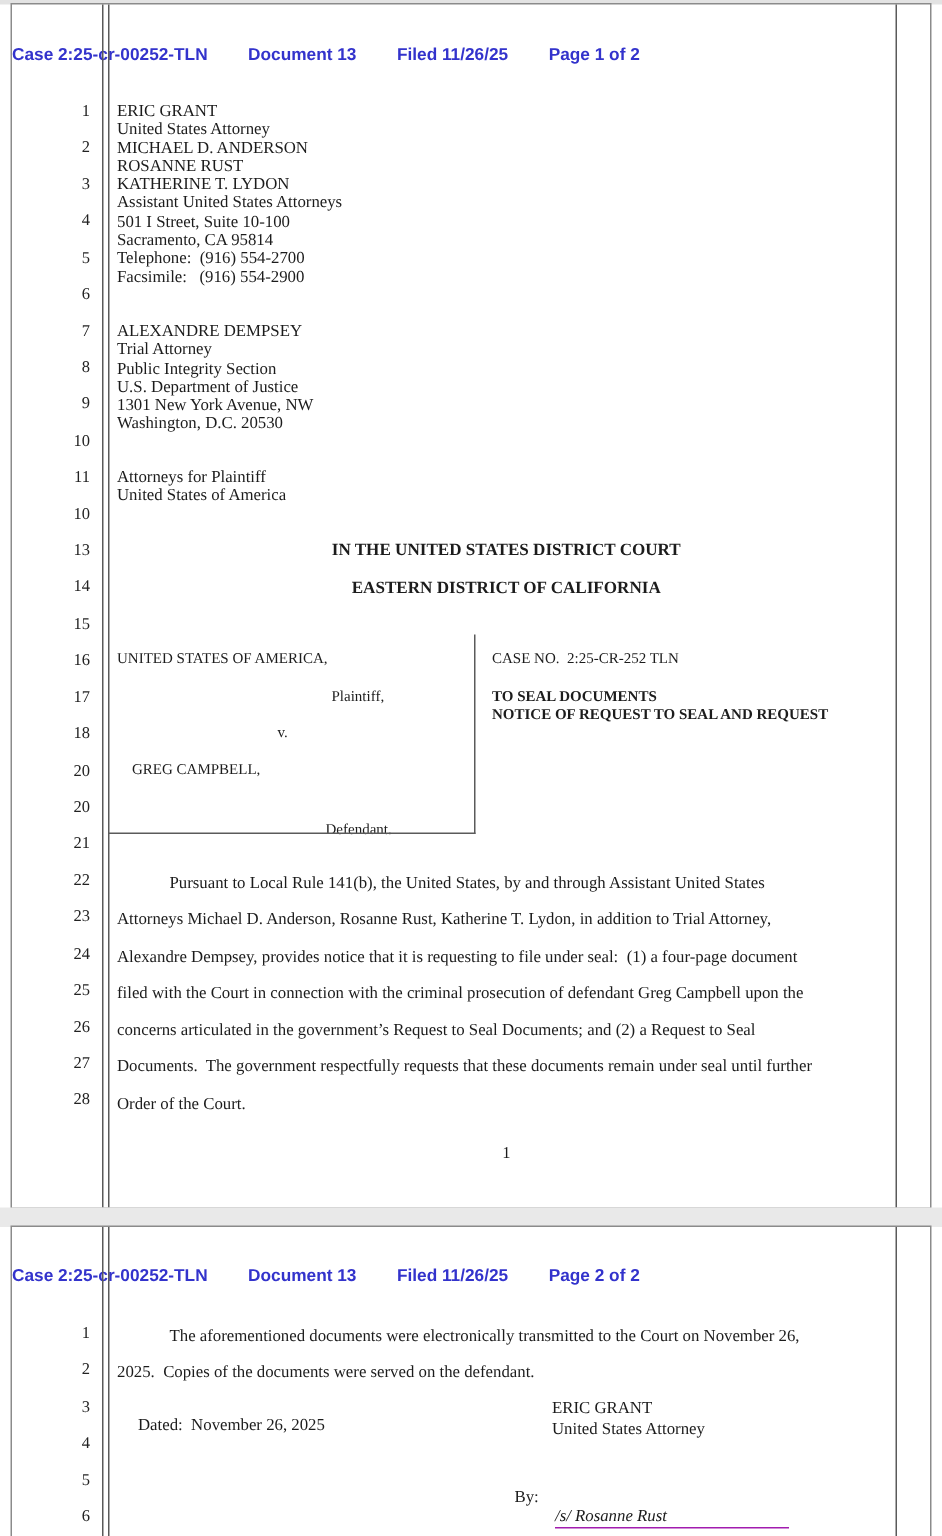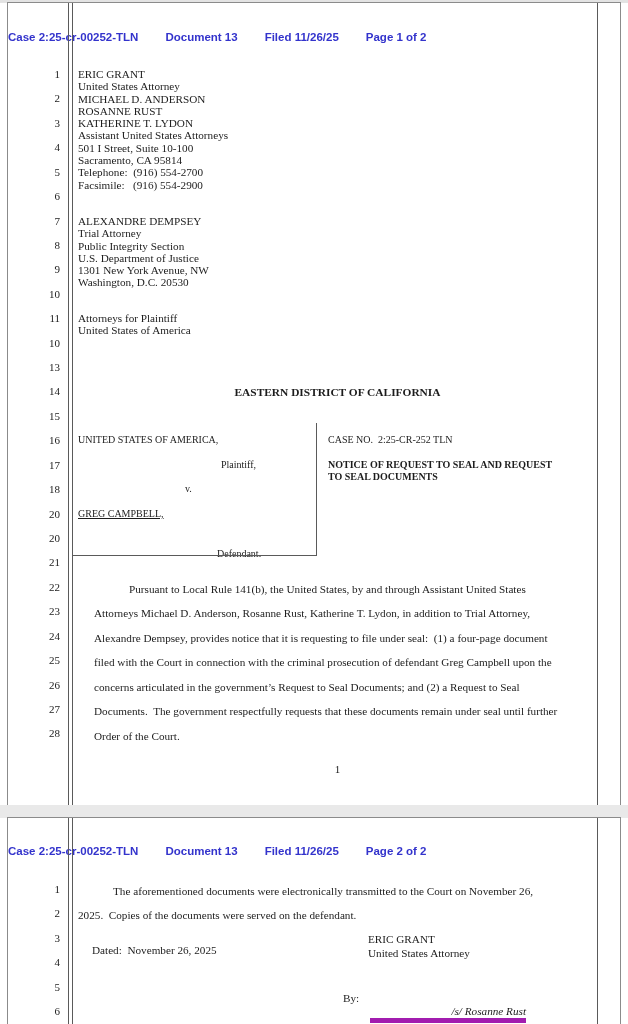--- a/index.html
+++ b/index.html
@@ -42,38 +42,38 @@
   .court{
     position:absolute;left:70px;width:519px;text-align:center;font-weight:bold;
     font-size:11.4px;line-height:12.3px;white-space:pre;
   }
   #court1{top:358px;}
   #court2{top:383px;}
   .capline{position:absolute;font-size:10px;line-height:12.3px;white-space:pre;}
   #cap-plaintiff{top:431px;left:70px;}
   #cap-role{top:456px;left:213px;}
   #cap-v{top:480px;left:177px;}
-  #cap-def{top:505px;left:70px;text-decoration:underline;}
+  #cap-def{top:505px;left:80px;}
   #cap-defrole{top:529px;left:209px;margin-top:16px;}
   #cap-divider{position:absolute;left:308px;top:420px;width:1px;height:133px;background:#5a5a5a;}
   #cap-bottom{position:absolute;left:64px;top:552px;width:245px;height:1px;background:#5a5a5a;}
   #case-no{top:431px;left:320px;}
   #doc-title{top:456px;left:320px;font-weight:bold;width:278px;}
   .bodytext{
     position:absolute;left:70px;font-size:11.2px;line-height:24.42px;white-space:pre;
   }
   .bodytext > div:first-child{padding-left:35px;}
-  #body1{top:574px;margin-left:16px;}
+  #body1{top:574px;}
   #body2{top:61px;}
   #pageno{position:absolute;top:760px;left:70px;width:519px;text-align:center;font-size:11px;}
   #dated{position:absolute;top:116px;left:84px;font-size:11.2px;white-space:pre;margin-top:10px;}
   #signer-top{position:absolute;top:114px;left:360px;font-size:11.2px;line-height:14px;white-space:pre;}
   #by-label{position:absolute;top:158px;left:335px;font-size:11.2px;margin-top:16px;}
   #sig-block{position:absolute;top:158px;left:362px;font-size:11.2px;line-height:14px;white-space:pre;}
-  #sig-line{font-style:italic;border-bottom:5px solid #a21caf;width:156px;text-align:right;}
+  #sig-line{font-style:italic;border-bottom:1px solid #a21caf;width:156px;}
 </style>
 </head>
 <body>
 
 <div id="top-strip" class="edge-strip"></div>
 
 <div id="p1" class="page">
   <div class="stamp"><span>Case 2:25-cr-00252-TLN</span><span>Document 13</span><span>Filed 11/26/25</span><span>Page 1 of 2</span></div>
 
   <div class="numcol">
@@ -109,32 +109,33 @@
   <div class="vr vr-a"></div>
   <div class="vr vr-b"></div>
   <div class="vr vr-r"></div>
 
   <div id="atty1" class="tb"><div>ERIC GRANT</div><div>United States Attorney</div><div>MICHAEL D. ANDERSON</div><div>ROSANNE RUST</div><div>KATHERINE T. LYDON</div><div>Assistant United States Attorneys</div><div>501 I Street, Suite 10-100</div><div>Sacramento, CA 95814</div><div>Telephone:  (916) 554-2700</div><div>Facsimile:   (916) 554-2900</div></div>
 
   <div id="atty2" class="tb"><div>ALEXANDRE DEMPSEY</div><div>Trial Attorney</div><div>Public Integrity Section</div><div>U.S. Department of Justice</div><div>1301 New York Avenue, NW</div><div>Washington, D.C. 20530</div></div>
 
   <div id="attyfor" class="tb"><div>Attorneys for Plaintiff</div><div>United States of America</div></div>
 
+  <div id="court1" class="court">IN THE UNITED STATES DISTRICT COURT</div>
   <div id="court2" class="court">EASTERN DISTRICT OF CALIFORNIA</div>
 
   <div id="cap-plaintiff" class="capline">UNITED STATES OF AMERICA,</div>
   <div id="cap-role" class="capline">Plaintiff,</div>
   <div id="cap-v" class="capline">v.</div>
   <div id="cap-def" class="capline">GREG CAMPBELL,</div>
   <div id="cap-defrole" class="capline">Defendant.</div>
   <div id="cap-divider"></div>
   <div id="cap-bottom"></div>
 
   <div id="case-no" class="capline">CASE NO.  2:25-CR-252 TLN</div>
-  <div id="doc-title" class="capline"><div>NOTICE OF REQUEST TO SEAL AND REQUEST</div><div>TO SEAL DOCUMENTS</div></div>
+  <div id="doc-title" class="capline"><div>TO SEAL DOCUMENTS</div><div>NOTICE OF REQUEST TO SEAL AND REQUEST</div></div>
 
   <div id="body1" class="bodytext"><div>Pursuant to Local Rule 141(b), the United States, by and through Assistant United States</div><div>Attorneys Michael D. Anderson, Rosanne Rust, Katherine T. Lydon, in addition to Trial Attorney,</div><div>Alexandre Dempsey, provides notice that it is requesting to file under seal:  (1) a four-page document</div><div>filed with the Court in connection with the criminal prosecution of defendant Greg Campbell upon the</div><div>concerns articulated in the government’s Request to Seal Documents; and (2) a Request to Seal</div><div>Documents.  The government respectfully requests that these documents remain under seal until further</div><div>Order of the Court.</div></div>
 
   <div id="pageno">1</div>
 </div>
 
 <div id="page-gap" class="edge-strip"></div>
 
 <div id="p2" class="page">
   <div class="stamp"><span>Case 2:25-cr-00252-TLN</span><span>Document 13</span><span>Filed 11/26/25</span><span>Page 2 of 2</span></div>

